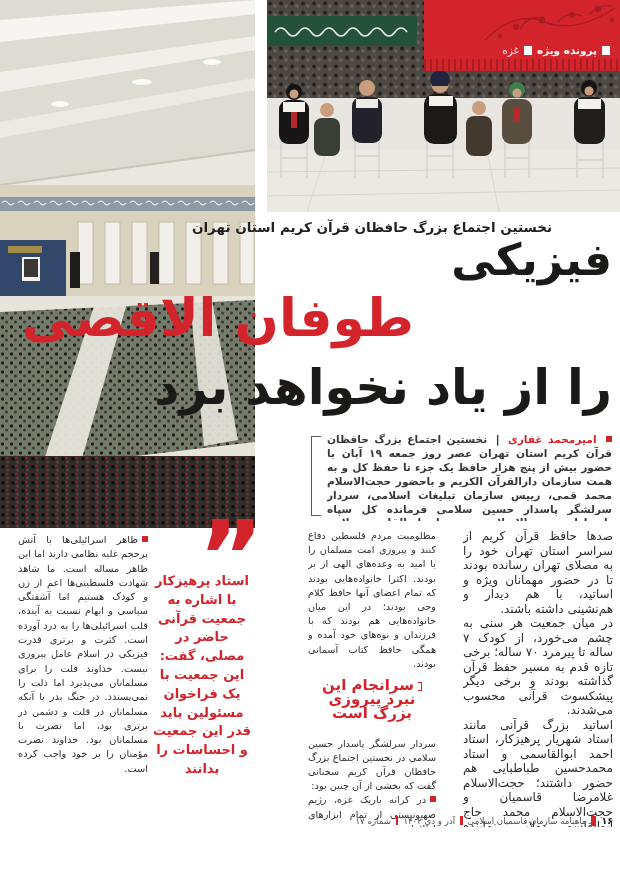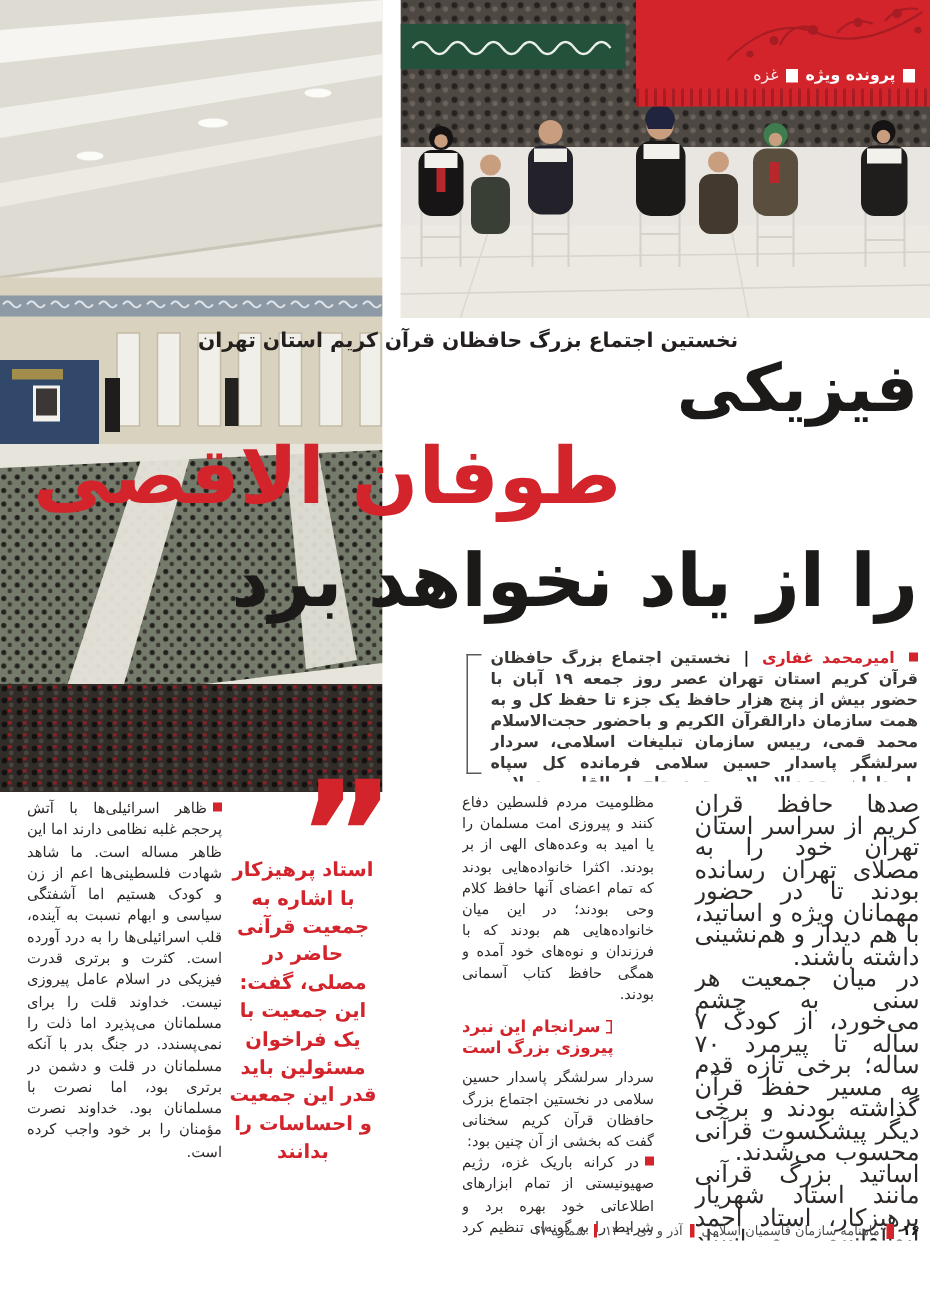--- a/index.html
+++ b/index.html
@@ -23,44 +23,44 @@
   .banner{position:absolute;left:424px;top:0;width:196px;height:71px;background:var(--red);z-index:5;}
   .banner-ornament{position:absolute;right:0;top:0;width:140px;height:52px;}
   .banner-stripes{position:absolute;left:0;bottom:0;width:100%;height:12px;
     background:repeating-linear-gradient(90deg,var(--red-dark) 0 2px,rgba(0,0,0,0) 2px 6px);}
   .banner-label{position:absolute;right:10px;bottom:15px;color:#fff;font-size:10.5px;
     display:flex;align-items:center;gap:5px;white-space:nowrap;}
   .banner-label .sq{display:inline-block;width:8px;height:9px;background:#fff;}
   .banner-label .b{font-weight:bold;}
   .banner-label .l{opacity:.92;margin-left:26px;}
   
-  .kicker{position:absolute;right:8px;top:219px;width:480px;text-align:left;
+  .kicker{position:absolute;right:8px;top:219px;width:480px;text-align:center;
     font-size:13.5px;font-weight:bold;color:var(--ink);}
   .title1{position:absolute;right:8px;top:236px;width:560px;text-align:right;
     font-size:44px;line-height:1.1;font-weight:bold;color:#1c1a19;}
   .title2{position:absolute;right:8px;top:290px;width:590px;text-align:left;
     font-size:52px;line-height:1.1;font-weight:bold;color:var(--red);}
   .title3{position:absolute;right:8px;top:360px;width:560px;text-align:right;
     font-size:49px;line-height:1.15;font-weight:bold;color:#1c1a19;}
   
   .lede-bracket{position:absolute;left:311px;top:436px;width:10px;height:80px;
     border-left:1.5px solid #5a5a58;border-top:1.5px solid #5a5a58;border-bottom:1.5px solid #5a5a58;}
   .lede{position:absolute;left:327px;top:433px;width:285px;max-height:88px;overflow:hidden;
     font-size:10.6px;line-height:13.9px;font-weight:bold;color:#3b3735;text-align:justify;}
   .lede .byline{color:var(--red);}
   .lede .pipe{color:#1c1a19;padding:0 3px;font-weight:bold;}
   .bullet{display:inline-block;width:6px;height:6px;background:var(--red);margin-left:4px;vertical-align:1px;}
   
   .col{position:absolute;top:529px;max-height:298px;overflow:hidden;
-    font-size:16px;line-height:14.5px;color:var(--body);text-align:justify;}
+    font-size:12px;line-height:14.5px;color:var(--body);text-align:justify;}
   .col p{margin:0;}
   .col-right{left:463px;width:150px;}
   .col-mid{left:308px;width:128px;font-size:9.7px;line-height:14.2px;}
   .col-left{left:18px;top:533px;width:130px;font-size:9.8px;line-height:14.3px;}
-  .subhead{color:var(--red);font-weight:bold;font-size:11px;margin:7px 0 6px !important;text-align:left;}
+  .subhead{color:var(--red);font-weight:bold;font-size:15px;margin:7px 0 16px !important;text-align:center;}
   .subhead-bracket{display:inline-block;width:4px;height:9px;margin-left:4px;
     border:1.5px solid var(--red);border-left:none;vertical-align:-1px;}
   
   .quote-mark{position:absolute;left:198px;top:508px;width:90px;height:70px;
     color:var(--red);font-size:100px;line-height:100px;font-weight:bold;text-align:left;
     direction:ltr;overflow:visible;}
   .quote-text{position:absolute;left:152px;top:572px;width:100px;max-height:240px;overflow:hidden;
     color:var(--red);font-weight:bold;font-size:13px;line-height:18.8px;text-align:center;}
   
   .footer{position:absolute;right:7px;top:815px;display:flex;align-items:center;gap:5px;

